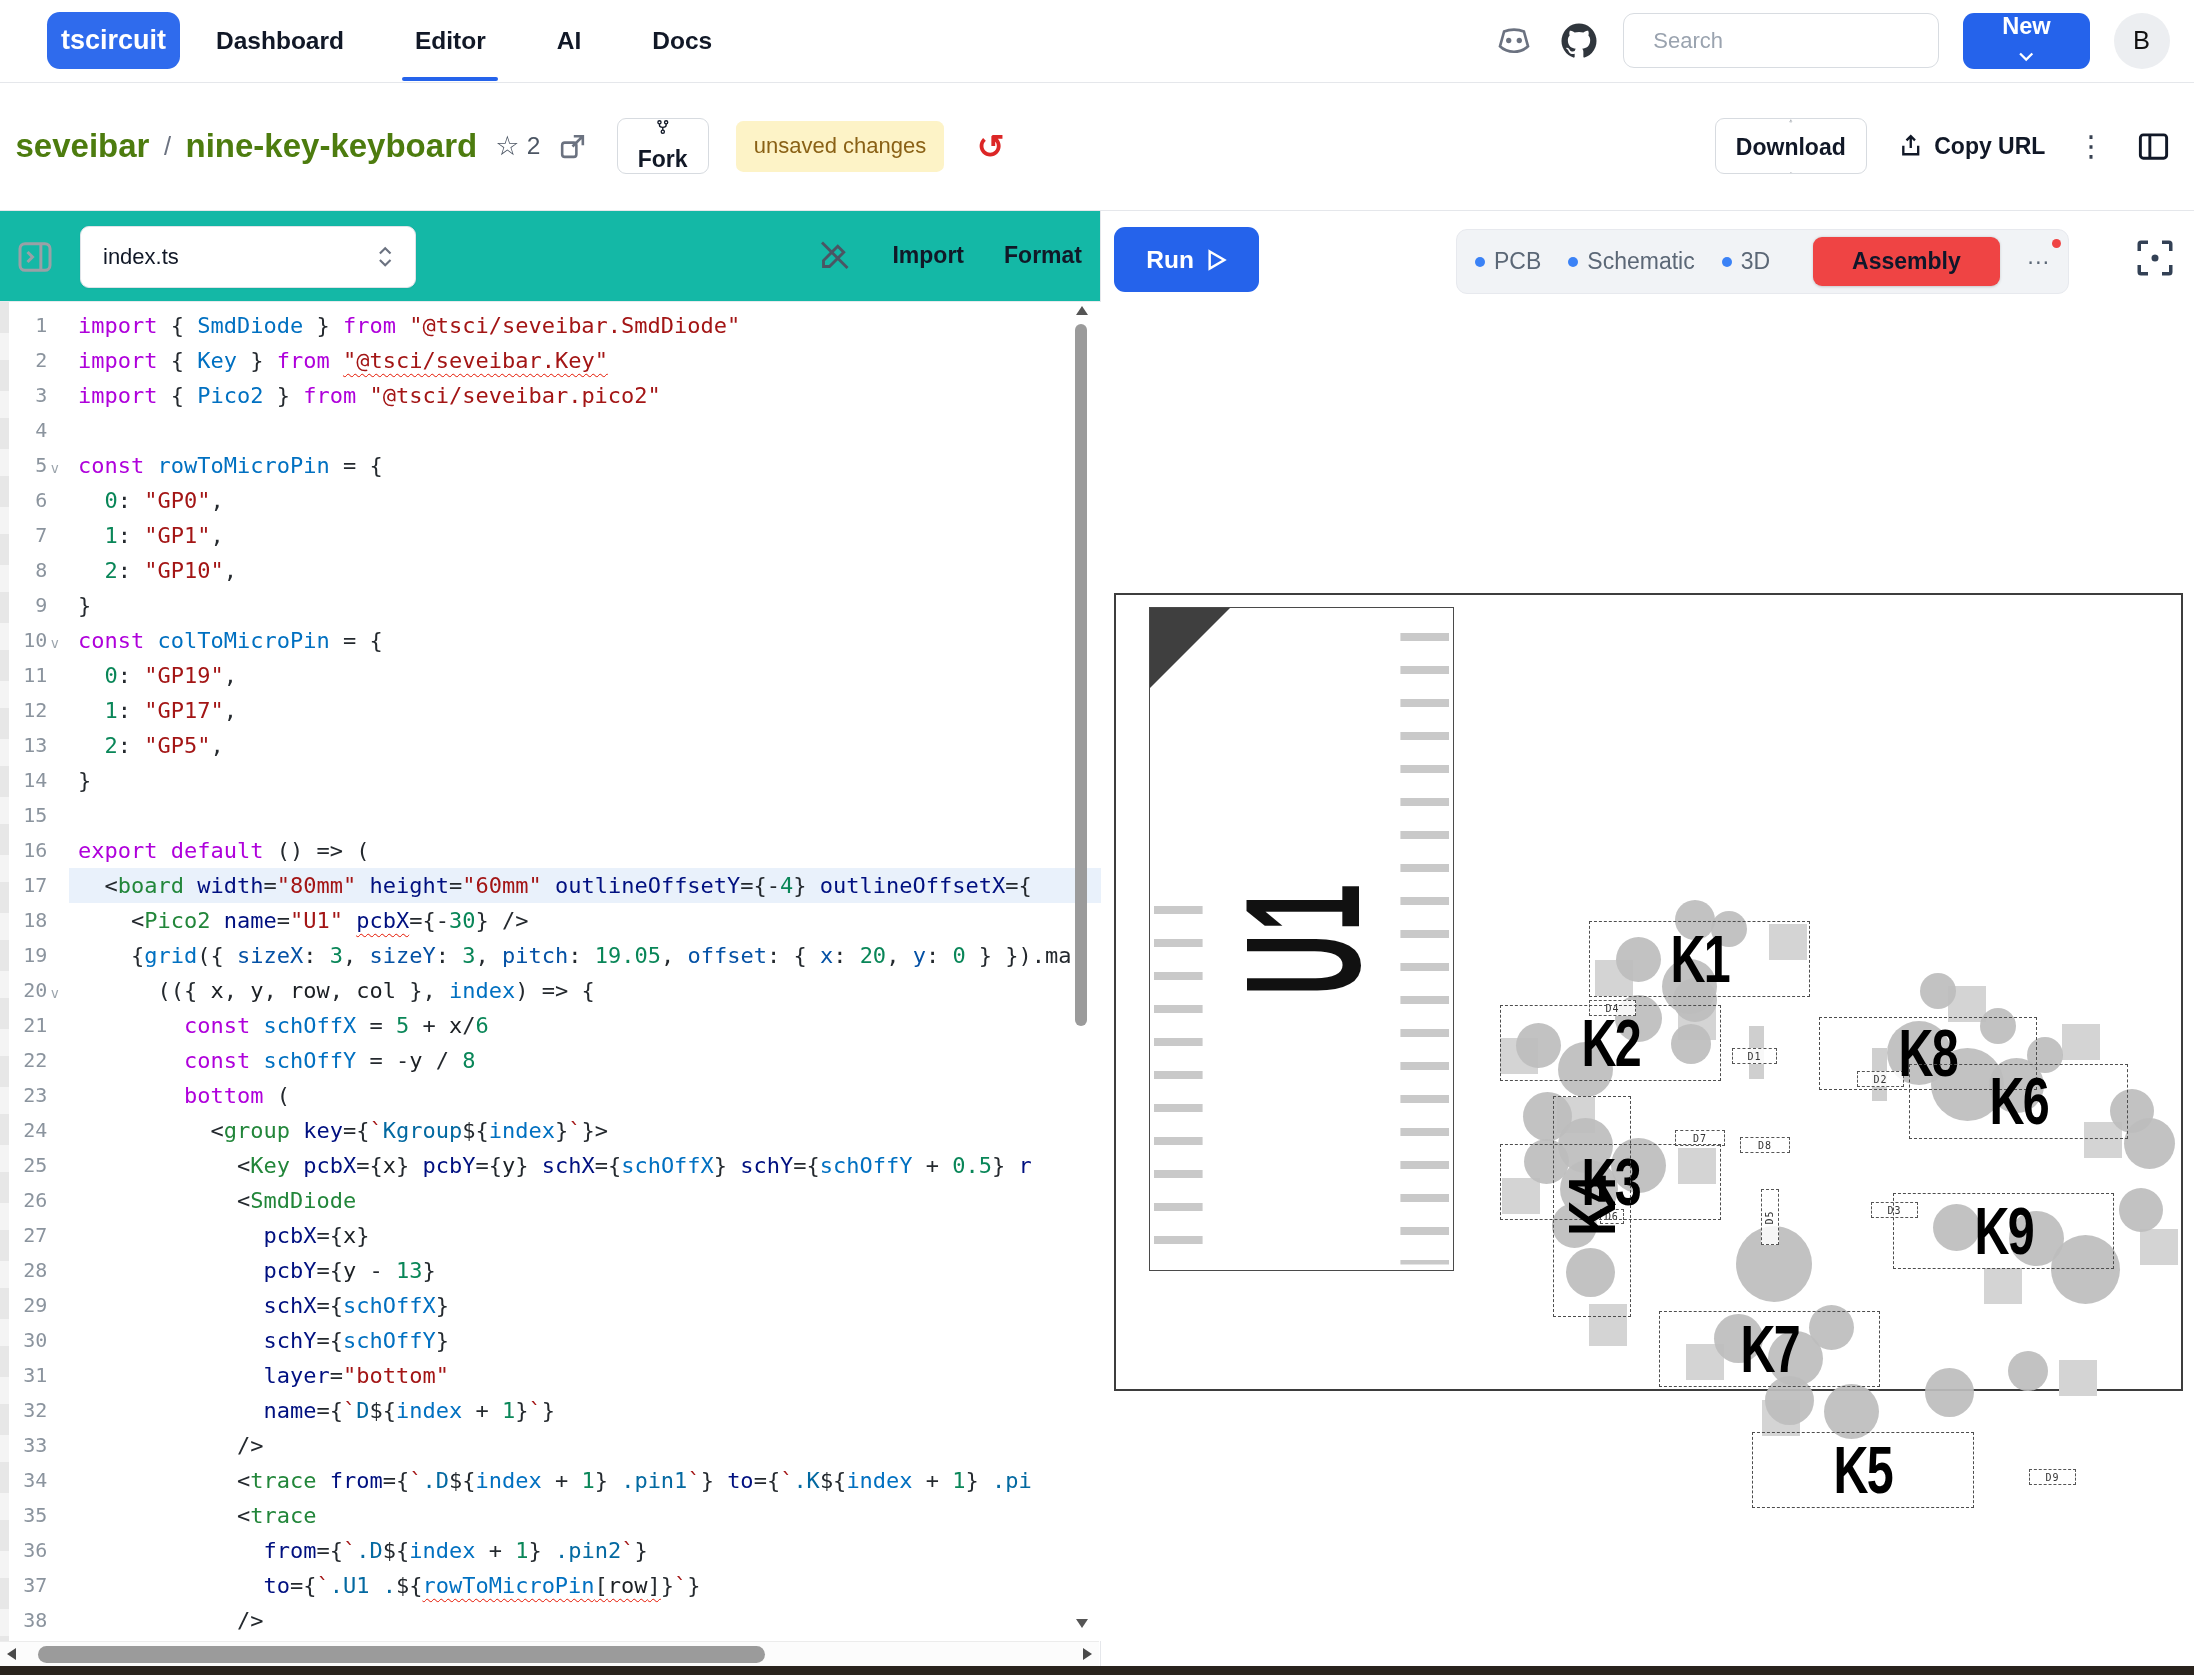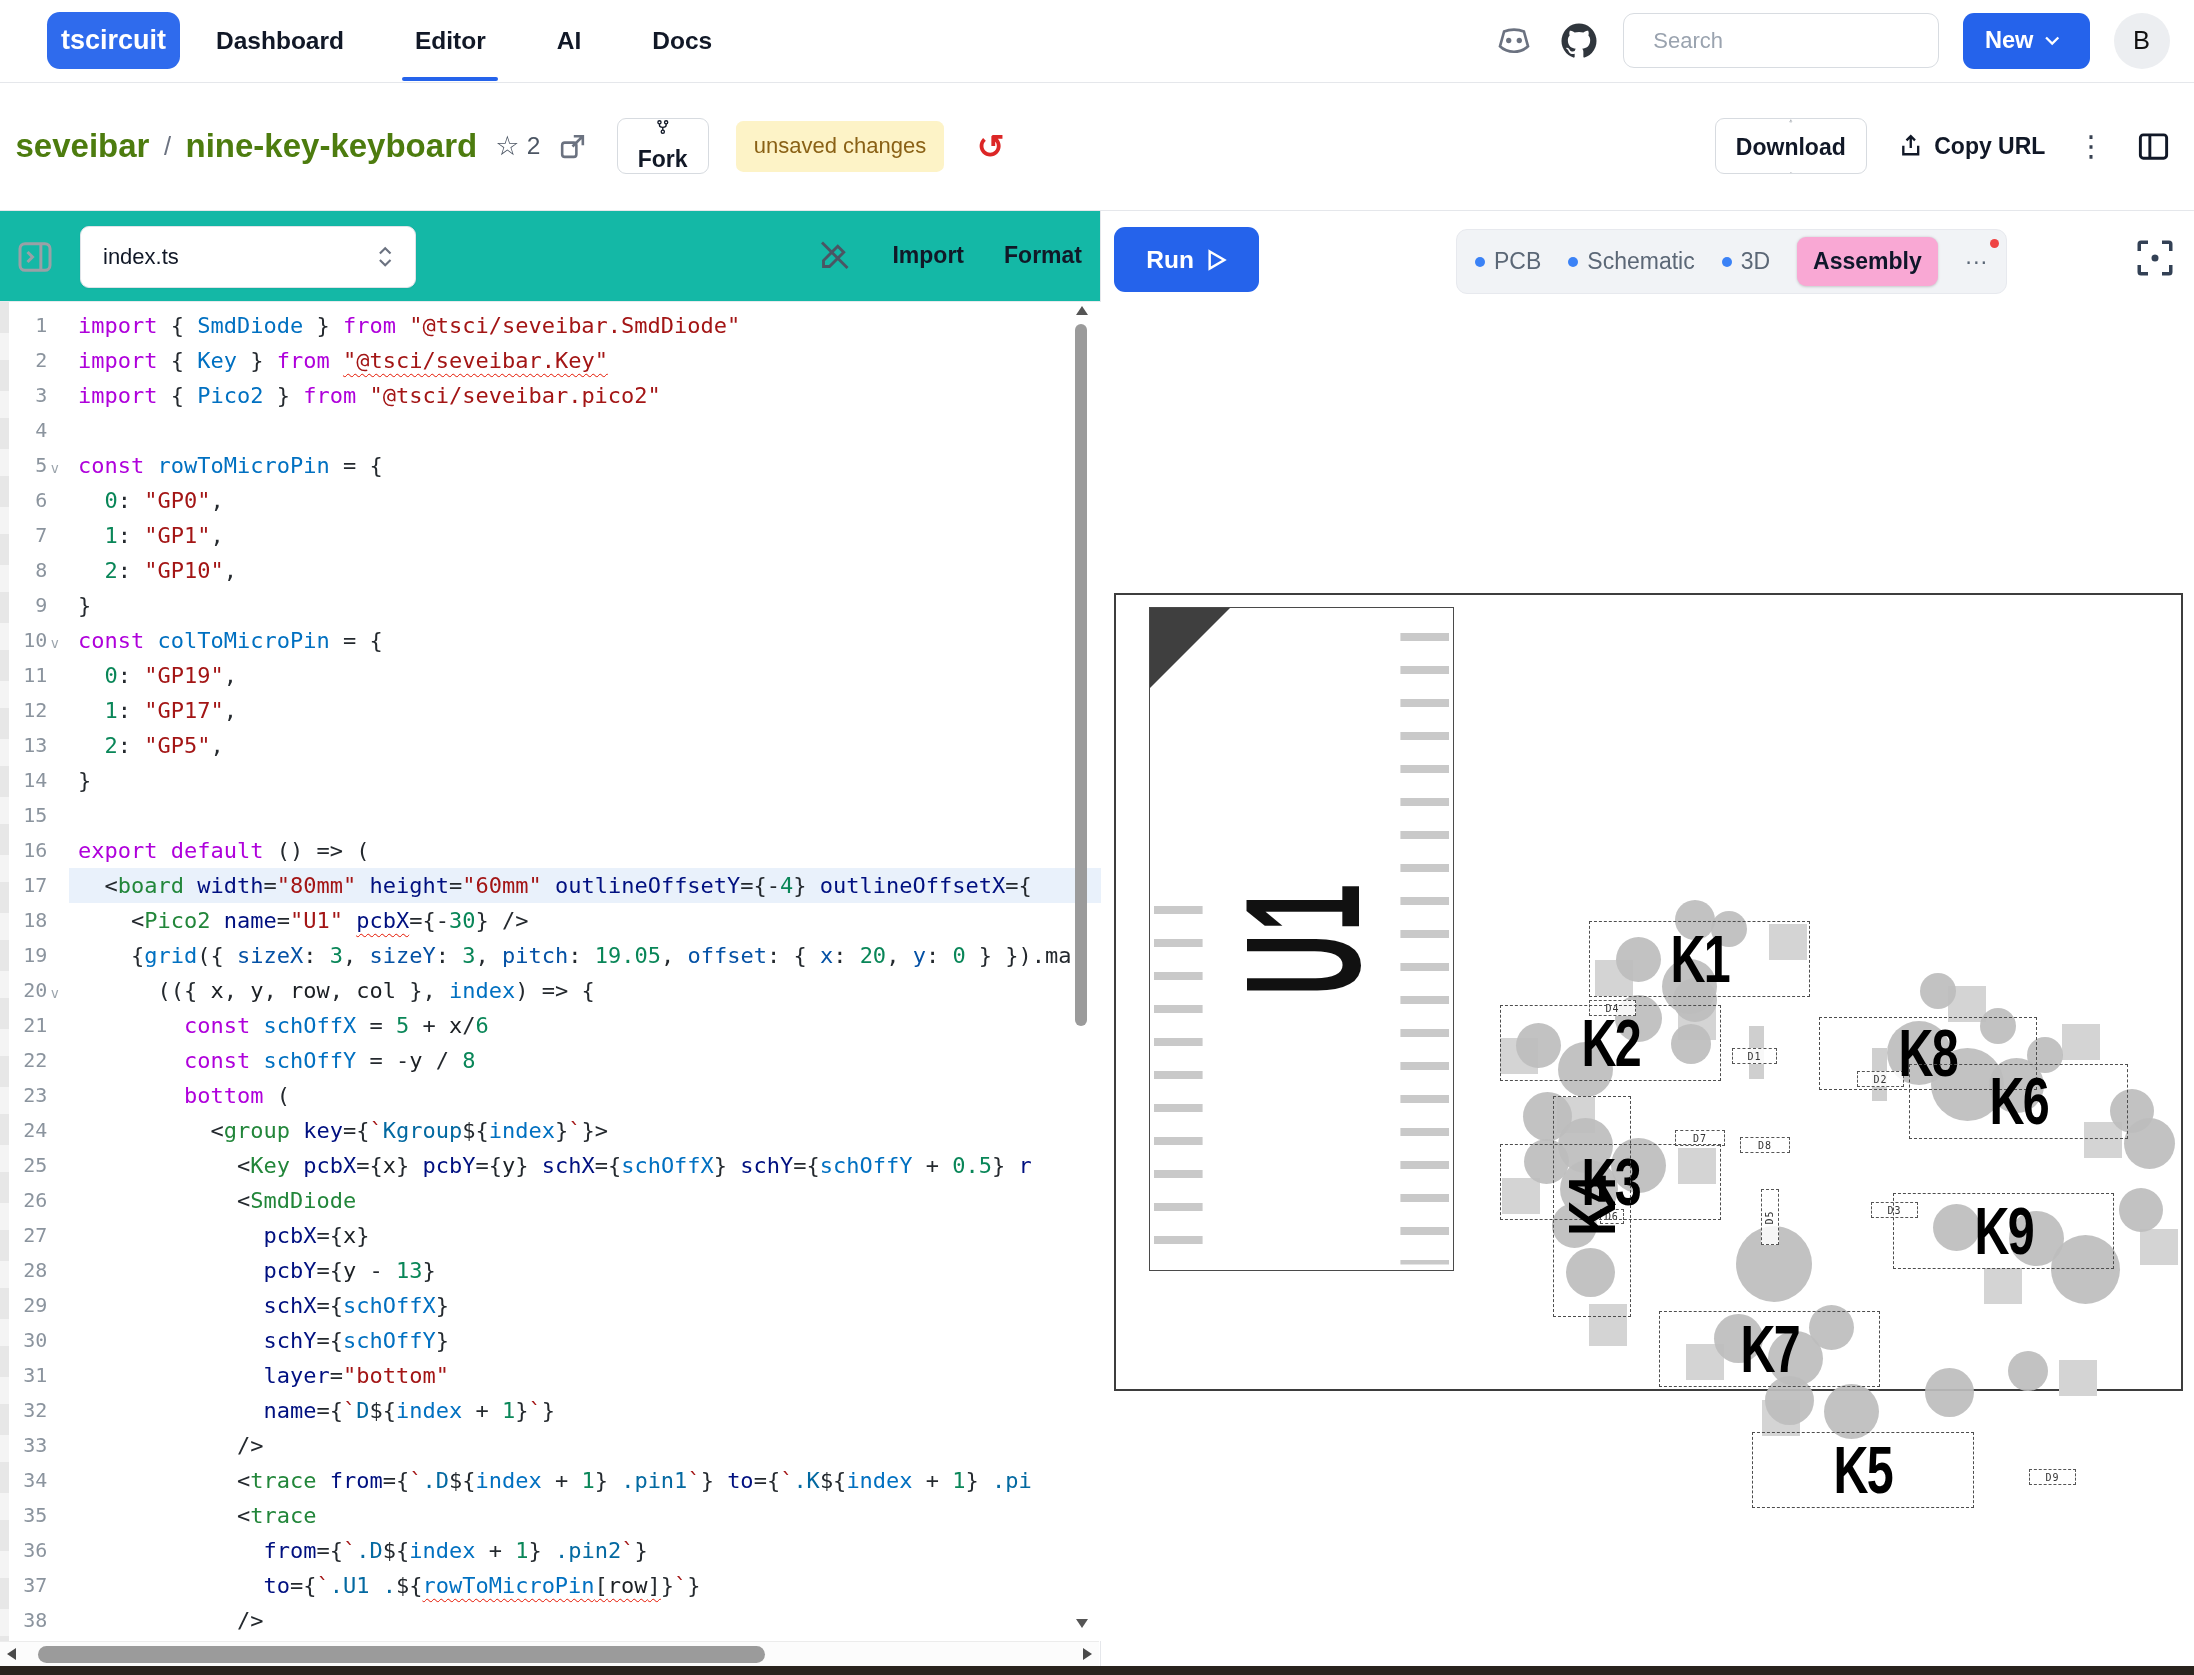--- a/index.html
+++ b/index.html
@@ -12,21 +12,21 @@
           border-radius:12.7px; display:flex; align-items:center; justify-content:center; font-size:27px; font-weight:700; }
   .nav-items { position:absolute; left:216px; top:0; height:81px; display:flex; align-items:center; gap:71px; }
   .nav-item { font-size:24.5px; font-weight:600; color:#111827; height:81px; display:flex; align-items:center; position:relative; cursor:pointer; }
   .nav-item.active::after { content:""; position:absolute; left:-12.7px; right:-12.7px; bottom:0; height:4.5px; background:#2563eb; border-radius:2.7px; }
   .nav-right { position:absolute; right:25.5px; top:0; height:81px; display:flex; align-items:center; gap:23.6px; }
   .icon { display:inline-flex; align-items:center; justify-content:center; color:#6b7280; }
   .search-box { width:316px; height:55px; border:1.8px solid #d8dce1; border-radius:11px; display:flex; align-items:center; padding:0 29px; }
   .search-box input { border:none; outline:none; font-size:22px; color:#374151; width:100%; font-family:"Liberation Sans",sans-serif; }
   .search-box input::placeholder { color:#9aa3af; }
   .btn-new { height:56px; min-width:127px; background:#2563eb; color:#fff; border:none; border-radius:11px;
-             font-size:23.6px; font-weight:600; display:flex; align-items:center; gap:11px; padding:0 22px; cursor:pointer; font-family:"Liberation Sans",sans-serif;}
+             font-size:23.6px; font-weight:600; display:flex; align-items:center; gap:11px; padding:0 22px; cursor:pointer; font-family:"Liberation Sans",sans-serif;flex-direction:column;}
   .avatar { width:56px; height:56px; border-radius:50%; background:#eceef1; color:#111; font-size:25.5px; font-weight:500;
             display:flex; align-items:center; justify-content:center; }
 
   
   .repobar { position:absolute; left:0; top:83px; width:2195px; height:128px; background:#fff; border-bottom:1.8px solid #e5e7eb; }
   .repo-left { position:absolute; left:15.5px; top:0; height:126px; display:flex; align-items:center; gap:14.5px; }
   .repo-link { color:#4d7c0f; font-size:33px; font-weight:600; text-decoration:none; cursor:pointer; }
   .repo-sep { color:#6b7280; font-size:25.5px; }
   .star-wrap { display:flex; align-items:center; gap:7.3px; color:#4b5563; font-size:24.5px; margin-left:3.6px; }
   .btn-outline { display:flex; align-items:center; gap:11px; border:1.8px solid #d7dbe0; background:#fff; border-radius:9px;
@@ -78,21 +78,21 @@
   .arr.right { right:7.3px; top:6.4px; border-top:6.4px solid transparent; border-bottom:6.4px solid transparent; border-left:9px solid #4a4a4a; }
 
   
   .preview-panel { position:absolute; left:1103px; top:0; width:1092px; height:1456px; background:#fff; }
   .btn-run { position:absolute; left:11px; top:16.4px; width:145px; height:65px; background:#2563eb; border:none; border-radius:11px;
              color:#fff; font-size:24.5px; font-weight:600; display:flex; align-items:center; justify-content:center; gap:12.7px; cursor:pointer; font-family:"Liberation Sans",sans-serif;}
   .tabs { position:absolute; left:353px; top:18px; height:65px; background:#f1f3f6; border:0.9px solid #e7e9ee; border-radius:11px;
           display:flex; align-items:center; padding:0 18px; gap:27px; }
   .tab { display:flex; align-items:center; gap:9px; font-size:23px; color:#5b6776; cursor:pointer; position:relative; }
   .tab .dot { width:10px; height:10px; border-radius:50%; background:#3b82f6; }
-  .tab.active { background:#f9a8d4; color:#0f172a; font-weight:600; border-radius:9px; padding:11px 16px; box-shadow:0 0.9px 2.7px rgba(0,0,0,.18); }
+  .tab.active { background:#ef4444; color:#0f172a; font-weight:600; border-radius:9px; padding:11px 39px; box-shadow:0 0.9px 2.7px rgba(0,0,0,.18);margin-left:16px; }
   .tab .notif { position:absolute; right:-11px; top:-9px; width:9px; height:9px; border-radius:50%; background:#ef4444; }
   .fs-icon { position:absolute; left:1031px; top:25.5px; color:#334155; cursor:pointer; }
 
   
   .canvas { position:absolute; left:0; top:91px; width:1092px; height:1365px; background:#fff; }
   .board { position:absolute; left:11px; top:291px; width:1069px; height:798px; border:2.7px solid #3d3d3d; background:#fff; }
   .chip { position:absolute; left:46px; top:305px; width:305px; height:664px; border:1.8px solid #4a4a4a; background:#fff; }
   .chip-tri { position:absolute; left:0; top:0; width:0; height:0; border-top:80px solid #3f3f3f; border-right:80px solid transparent; }
   .pins-l, .pins-r { position:absolute; top:0; width:49px; height:100%;
         background:repeating-linear-gradient(to bottom, transparent 0 25.5px, #c9c9c9 25.5px 33px); }

